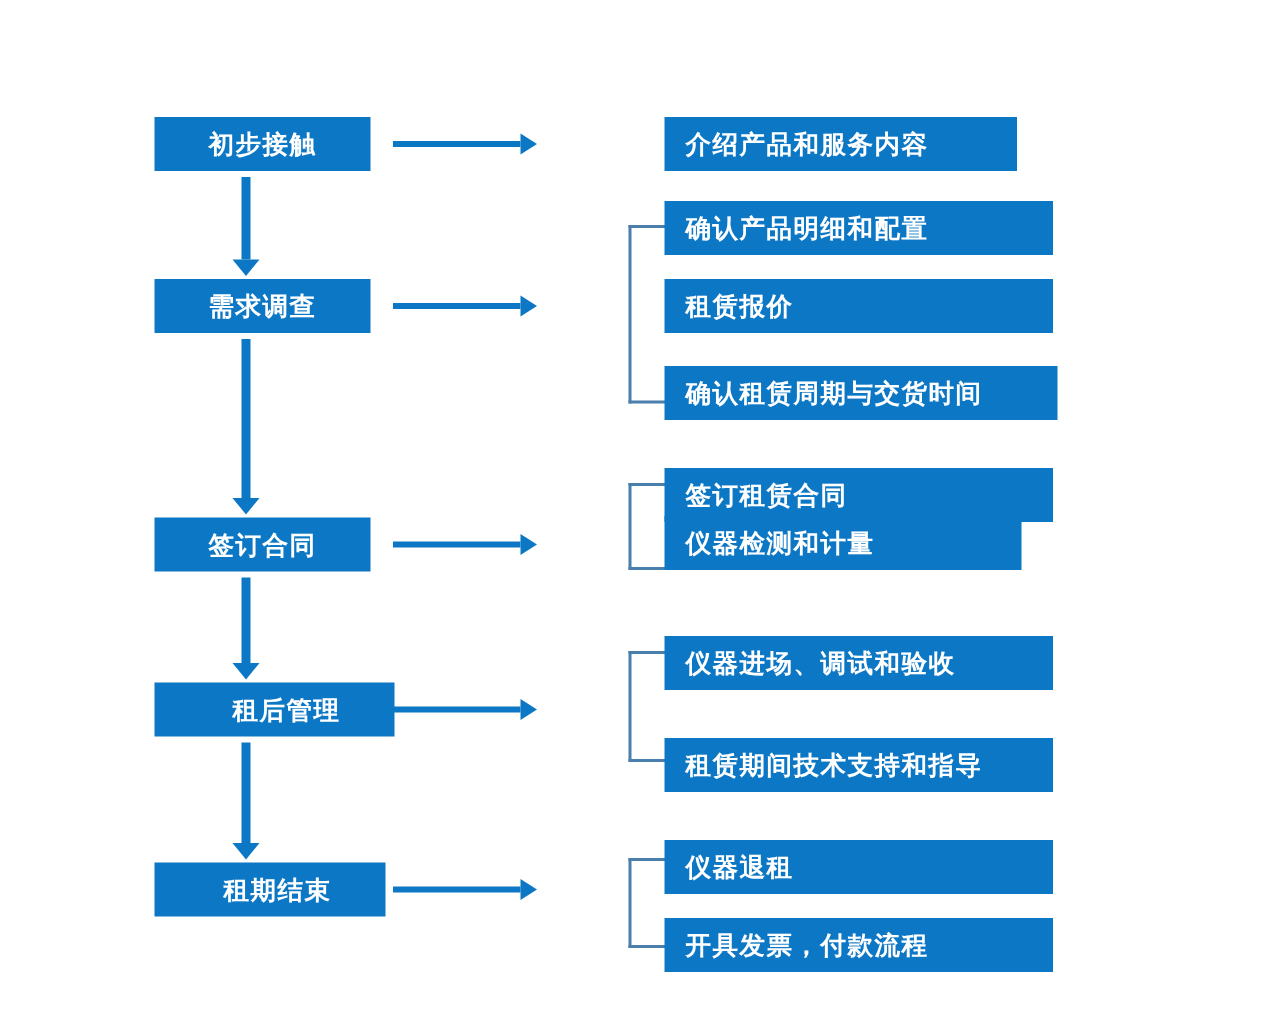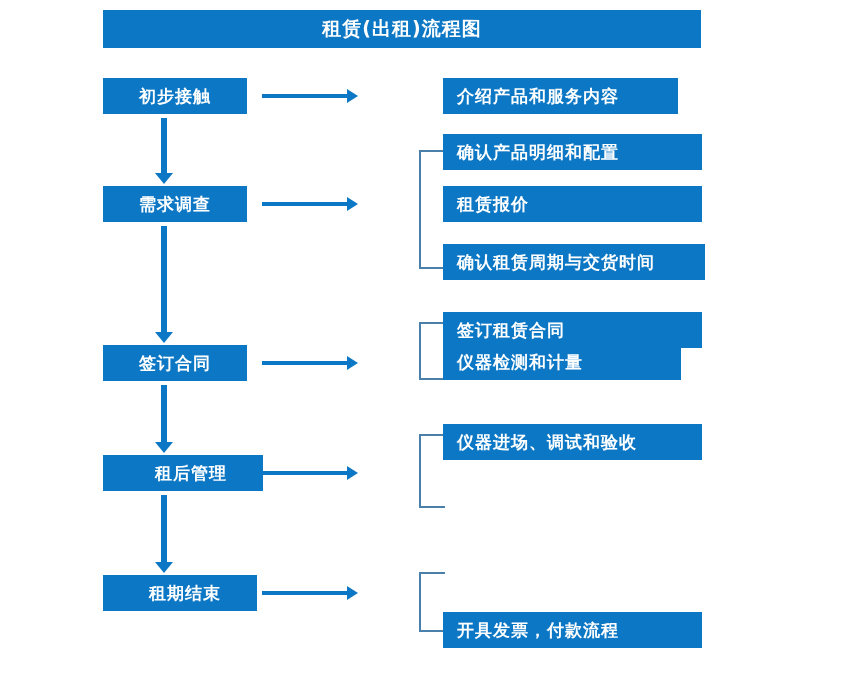--- a/index.html
+++ b/index.html
@@ -124,21 +124,20 @@
     border-bottom: 2px solid #4A7FAC;
     box-sizing: border-box;
     pointer-events: none;
   }
 </style>
 </head>
 <body>
 
 <div id="canvas">
 
-  <div class="title-bar">租赁(出租)流程图</div>
 
   <div class="stage-box" style="left:103px; top:78px;">初步接触</div>
 
   <div class="stage-box" style="left:103px; top:345px;">签订合同</div>
 
   <div class="stage-box" style="left:103px; top:186px;">需求调查</div>
 
   <div class="stage-box" style="left:103px; top:455px;padding-left:16px;">租后管理</div>
 
   <div class="stage-box" style="left:103px; top:575px;padding-left:10px;">租期结束</div>
@@ -203,17 +202,19 @@
   <div class="detail-box" style="top:186px; width:259px;">租赁报价</div>
 
   <div class="detail-box" style="top:244px; width:262px;">确认租赁周期与交货时间</div>
 
   <div class="detail-box" style="top:312px; width:259px;">签订租赁合同</div>
 
   <div class="detail-box" style="top:344px; width:238px;">仪器检测和计量</div>
 
   <div class="detail-box" style="top:424px; width:259px;">仪器进场、调试和验收</div>
 
-
+  <div class="detail-box" style="top:492px; width:259px;">租赁期间技术支持和指导</div>
+
+  <div class="detail-box" style="top:560px; width:259px;">仪器退租</div>
 
   <div class="detail-box" style="top:612px; width:259px;">开具发票，付款流程</div>
 
 </div>
 
 </body></html>

